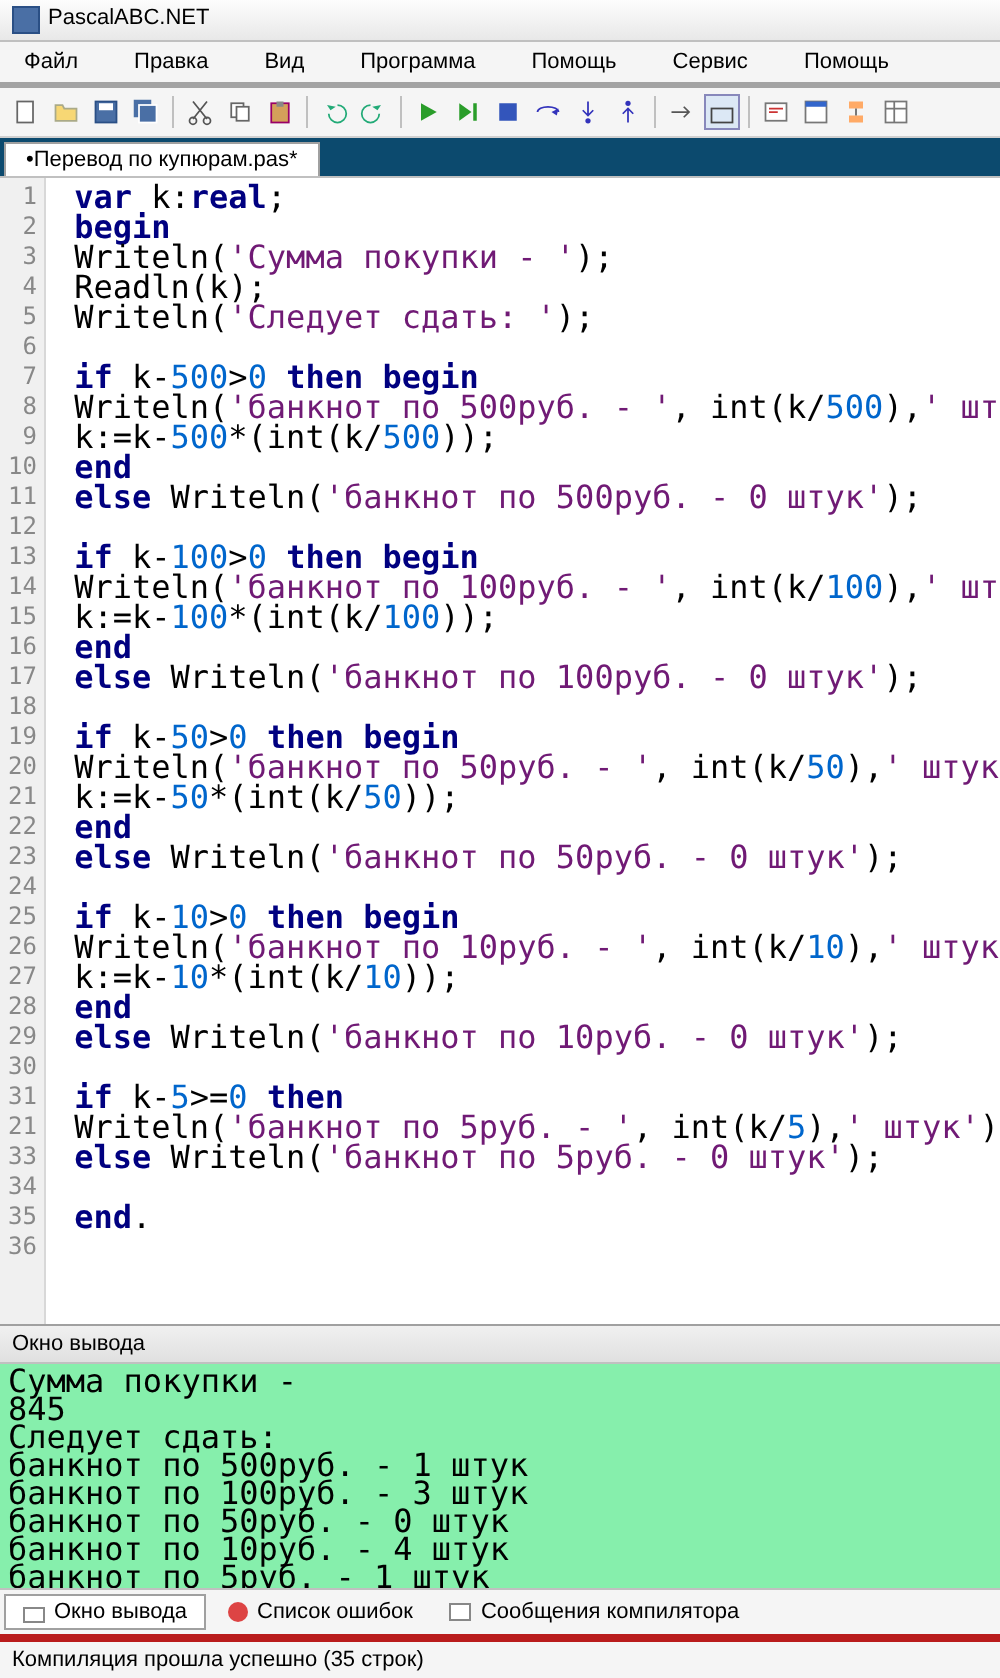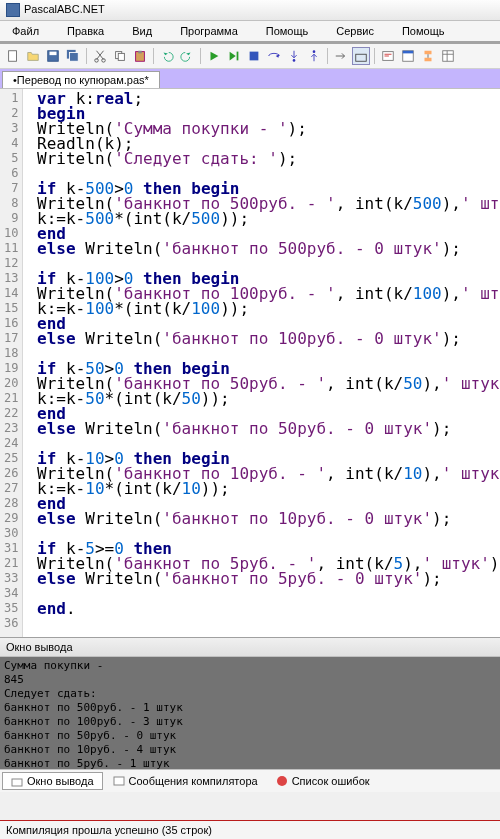--- a/index.html
+++ b/index.html
@@ -48,21 +48,21 @@
 .tb-btn {
   width: 18px; height: 18px;
   display: flex;
   align-items: center;
   justify-content: center;
   cursor: pointer;
 }
 .tb-btn svg { width: 14px; height: 14px; }
 .tb-sep { width: 1px; height: 16px; background: #c0c0c0; margin: 0 2px; }
 .tab-bar {
-  background: #c4b5fd;
+  background: #0c4a6e;
   display: flex;
   padding: 2px 2px 0 2px;
   align-items: center;
 }
 .tab {
   background: #fff;
   border: 1px solid #a0a0a0;
   border-bottom: none;
   padding: 2px 10px;
   cursor: default;
@@ -97,23 +97,23 @@
 .str { color: #701a75; }
 .num { color: #0066cc; text-align: center; }
 .panel-title {
   background: linear-gradient(to bottom, #f0f0f0, #e0e0e0);
   border-top: 1px solid #a0a0a0;
   border-bottom: 1px solid #c0c0c0;
   padding: 3px 6px;
   font-size: 11px;
 }
 .output {
-  background: #737373;
+  background: #86efac;
   font-family: Consolas, monospace;
-  font-size: 11px;
+  font-size: 16px;
   line-height: 14px;
   padding: 2px 4px;
   white-space: pre;
   height: 112px;
   overflow: auto;
 }
 .bottom-tabs {
   background: #f5f5f5;
   display: flex;
   border-top: 1px solid #c0c0c0;
@@ -128,24 +128,23 @@
   cursor: default;
   font-size: 11px;
 }
 .bottom-tab.active {
   background: #fff;
   border: 1px solid #a0a0a0;
 }
 .bt-icon { width: 12px; height: 12px; }
 .status-bar {
   background: #f5f5f5;
-  border-top: 1px solid #b91c1c;
+  border-top: 4px solid #b91c1c;
   padding: 3px 6px;
   font-size: 11px;
-  margin-top: 28px;
 }
 </style>
 </head>
 <body>
 
 <div class="title-bar">
   <div class="title-icon"></div>
   <span>PascalABC.NET</span>
 </div>
 
@@ -347,27 +346,27 @@
 
 <div class="bottom-tabs">
   <div class="bottom-tab active">
     <svg class="bt-icon" viewBox="0 0 12 12">
         <rect x="1" y="4" width="10" height="7" fill="#fff" stroke="#888"></rect>
       </svg>
     <span>Окно вывода</span>
   </div>
   <div class="bottom-tab">
     <svg class="bt-icon" viewBox="0 0 12 12">
-        <rect x="1" y="2" width="10" height="8" fill="#fff" stroke="#888"></rect>
-      </svg>
-    <span>Сообщения компилятора</span>
+        <circle cx="6" cy="6" r="5" fill="#d44"></circle>
+      </svg>
+    <span>Список ошибок</span>
   </div>
   <div class="bottom-tab">
     <svg class="bt-icon" viewBox="0 0 12 12">
-        <circle cx="6" cy="6" r="5" fill="#d44"></circle>
-      </svg>
-    <span>Список ошибок</span>
+        <rect x="1" y="2" width="10" height="8" fill="#fff" stroke="#888"></rect>
+      </svg>
+    <span>Сообщения компилятора</span>
   </div>
 </div>
 
 <div class="status-bar">
   <span>Компиляция прошла успешно (35 строк)</span>
 </div>
 
 </body></html>

